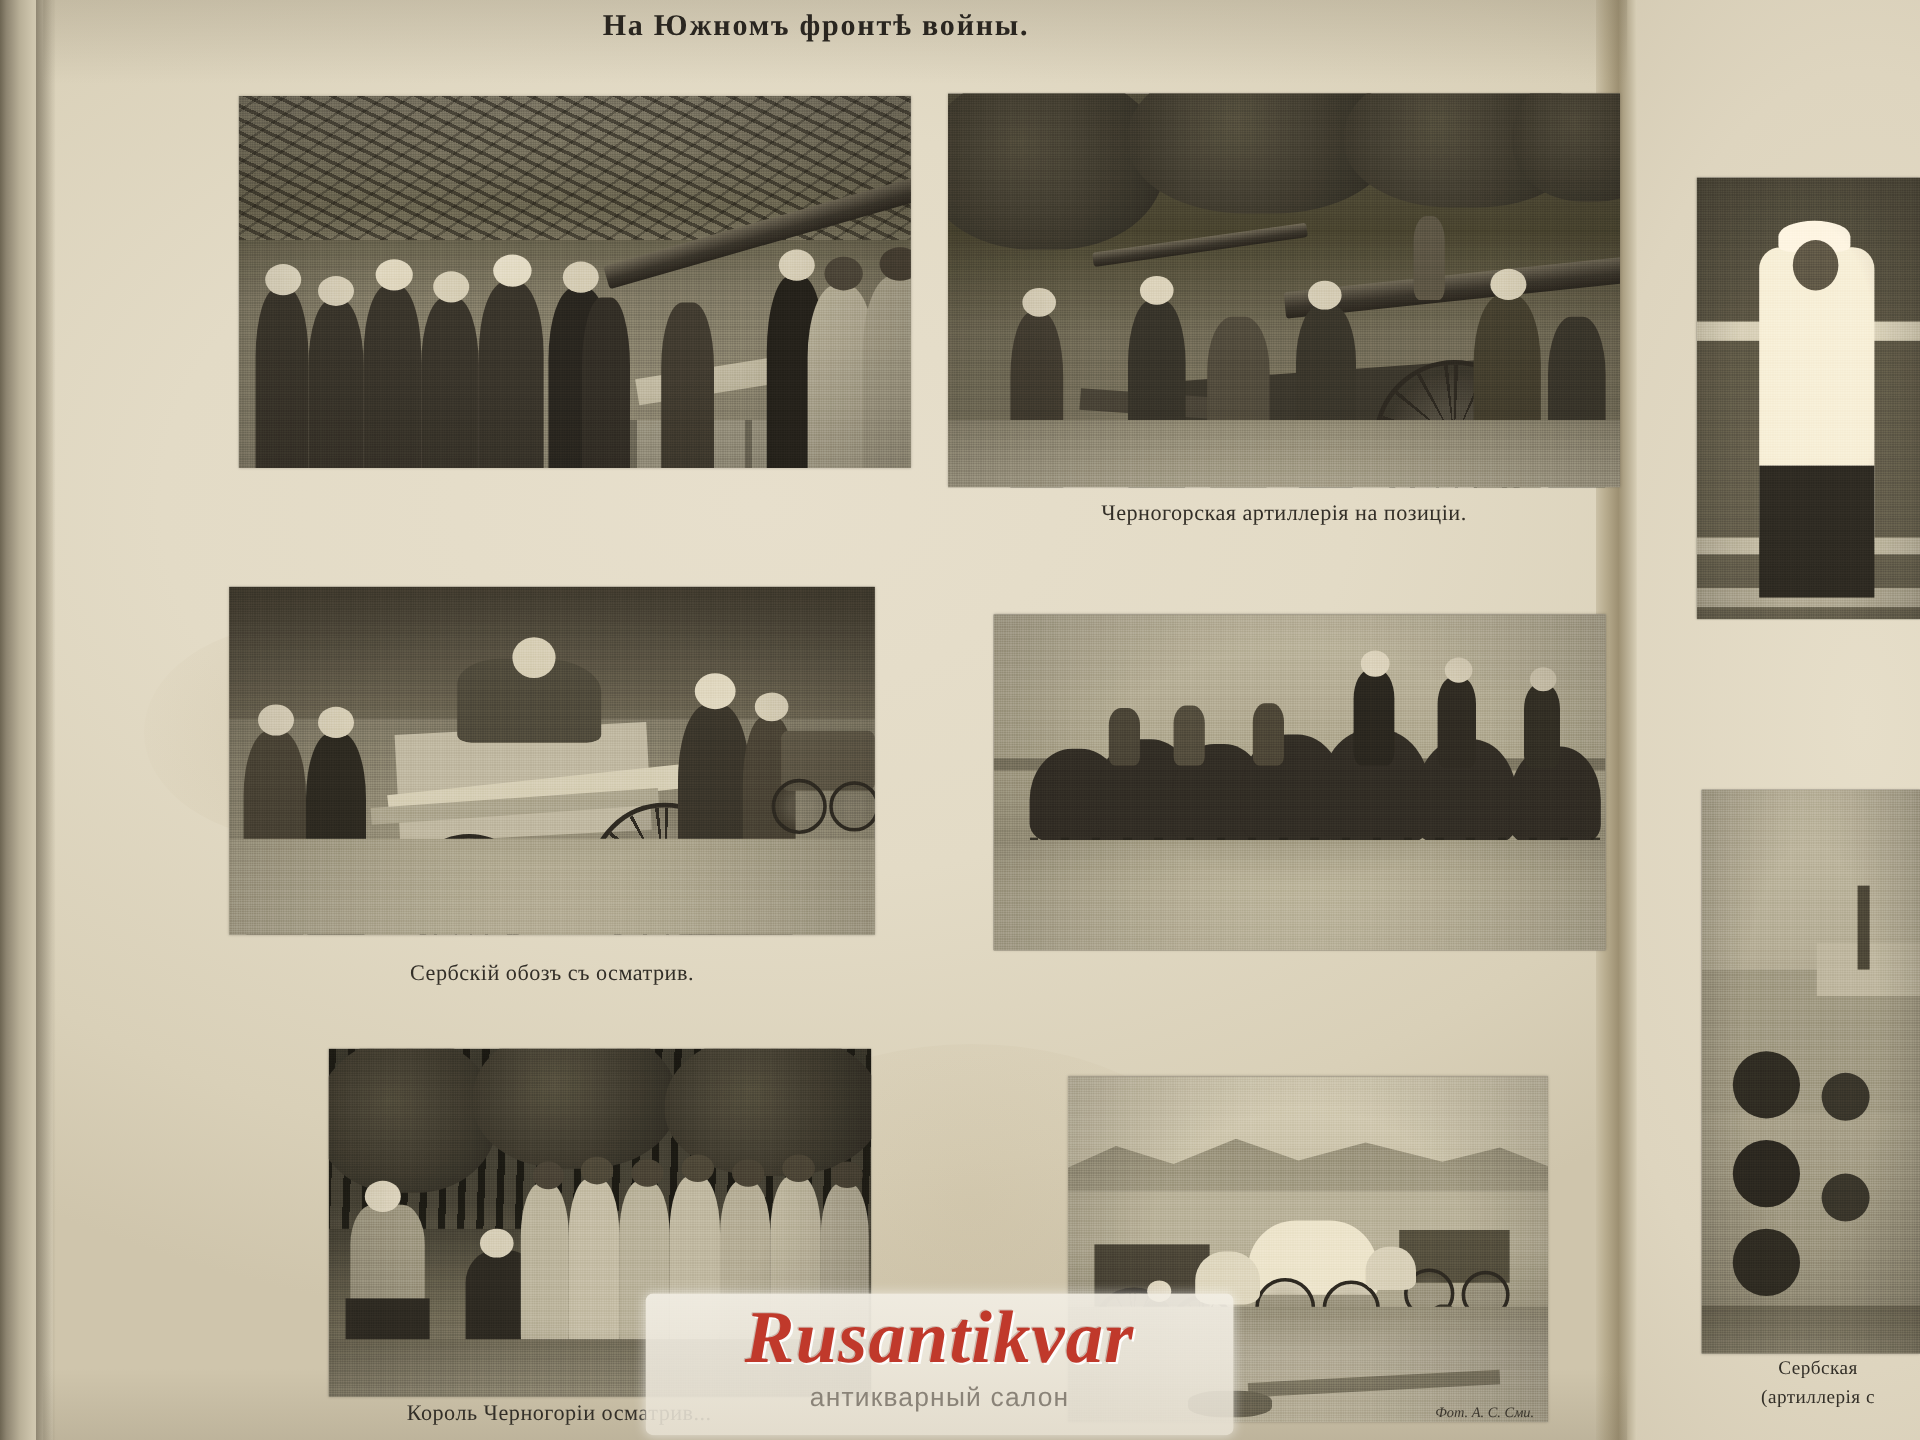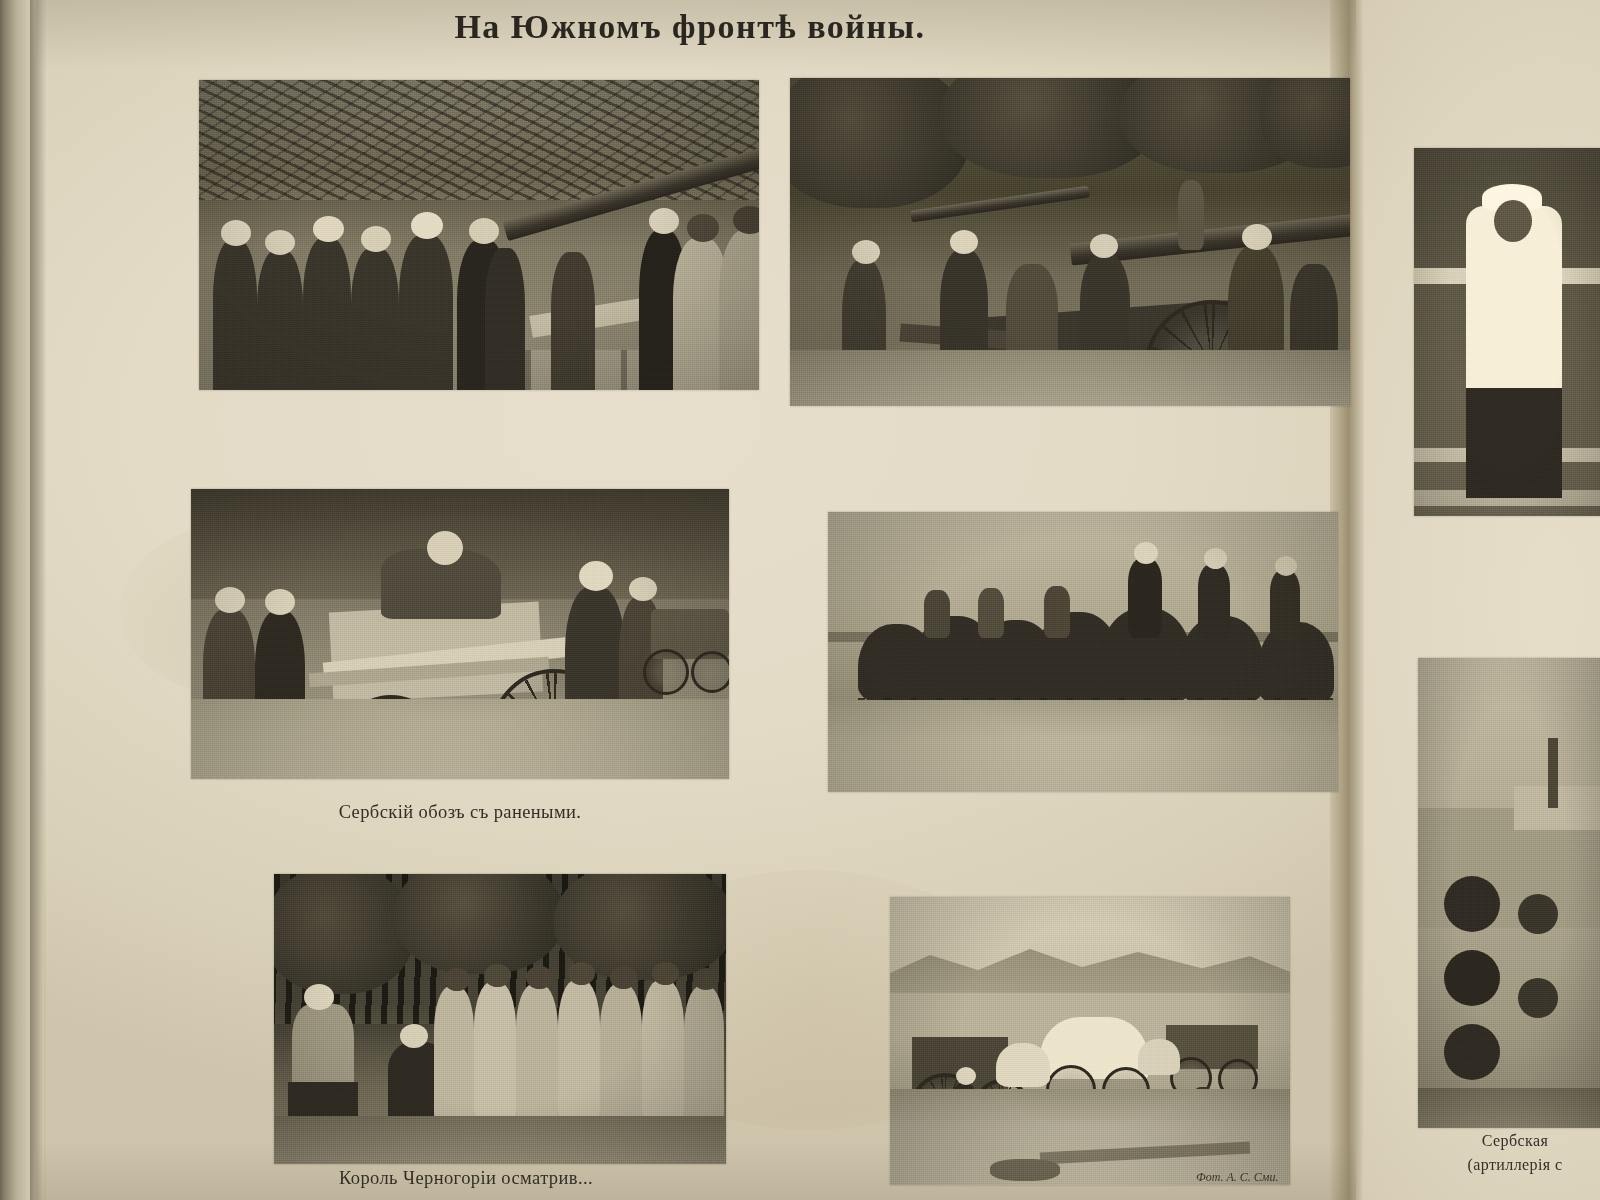--- a/index.html
+++ b/index.html
@@ -58,23 +58,23 @@
   }
   .stain {
     position: absolute;
     border-radius: 50%;
     pointer-events: none;
   }
 
   
   .page-title {
     position: absolute;
-    left: 10px; top: 8px; width: 1360px;
+    left: 0; top: 8px; width: 1360px;
     text-align: center;
-    font-size: 34px;
+    font-size: 25px;
     font-weight: bold;
     letter-spacing: 1.5px;
     color: #2a2620;
     font-family: "Liberation Serif", serif;
   }
   .caption {
     position: absolute;
     text-align: center;
     font-size: 18.5px;
     color: #332f28;
@@ -277,20 +277,21 @@
     <div class="head" style="left:300px;top:156px;width:28px;height:24px;background:#cbc5b2;"></div>
     <div class="fig" style="left:438px;top:168px;width:56px;height:190px;background:#45402f;"></div>
     <div class="head" style="left:452px;top:146px;width:30px;height:26px;background:#cdc7b3;"></div>
     <div class="fig" style="left:500px;top:186px;width:48px;height:160px;background:#3b372d;"></div>
     <div class="fig" style="left:388px;top:102px;width:26px;height:70px;background:#5b5545;"></div>
 
     <div class="ground" style="height:56px;background:linear-gradient(to bottom,#8c8773,#b5b09c);"></div>
     <div class="vig"></div>
     <div class="grain"></div>
   </div>
+  <div class="caption" style="left:790px;top:418px;width:560px;">Черногорская артиллерія на позиціи.</div>
 
   <div class="photo" style="left:191px;top:489px;width:538px;height:290px;">
     <div class="sky" style="background:linear-gradient(to bottom,#6a6554 0%,#7c7765 40%,#918c78 70%,#a29d88 100%);"></div>
 
     <div style="position:absolute;left:0;top:0;width:100%;height:110px;background:linear-gradient(to bottom,#413c30,#6a6453);"></div>
 
     <div style="position:absolute;left:140px;top:118px;width:210px;height:90px;background:#b8b3a0;transform:rotate(-3deg);"></div>
     <div style="position:absolute;left:132px;top:160px;width:260px;height:20px;background:#cdc8b3;transform:rotate(-6deg);"></div>
     <div style="position:absolute;left:118px;top:176px;width:240px;height:14px;background:#a7a28e;transform:rotate(-4deg);"></div>
     <div class="wheel" style="left:300px;top:180px;width:118px;height:118px;">
@@ -314,21 +315,21 @@
     <div class="head" style="left:438px;top:88px;width:28px;height:24px;background:#cdc7b3;"></div>
 
     <div style="position:absolute;left:460px;top:120px;width:78px;height:50px;background:#5d5747;border-radius:6px;"></div>
     <div class="wheel" style="left:452px;top:160px;width:40px;height:40px;border-width:3px;"></div>
     <div class="wheel" style="left:500px;top:162px;width:36px;height:36px;border-width:3px;"></div>
 
     <div class="ground" style="height:80px;background:linear-gradient(to bottom,#a39e89,#c2bda7);"></div>
     <div class="vig"></div>
     <div class="grain"></div>
   </div>
-  <div class="caption" style="left:191px;top:802px;width:538px;">Сербскій обозъ съ ранеными.</div>
+  <div class="caption" style="left:191px;top:802px;width:538px;">Сербскій обозъ съ осматрив.</div>
 
   <div class="photo" style="left:828px;top:512px;width:510px;height:280px;">
     <div class="sky" style="background:linear-gradient(to bottom,#b6b19d 0%,#a7a28c 45%,#97927c 75%,#8b8670 100%);"></div>
 
     <div class="hillband" style="top:120px;height:10px;background:#7b7663;"></div>
 
     <div class="horse" style="left:30px;top:112px;width:78px;height:78px;"></div>
     <div class="horse" style="left:86px;top:104px;width:82px;height:86px;"></div>
     <div class="horse" style="left:148px;top:108px;width:80px;height:84px;"></div>
     <div class="horse" style="left:206px;top:100px;width:86px;height:90px;"></div>
@@ -457,14 +458,19 @@
     <div style="position:absolute;left:100px;top:236px;width:40px;height:40px;border-radius:50%;background:#3a362c;"></div>
     <div style="position:absolute;left:100px;top:320px;width:40px;height:40px;border-radius:50%;background:#3a362c;"></div>
 
     <div style="position:absolute;left:0;top:430px;width:100%;height:40px;background:linear-gradient(to bottom,#6f6a58,#8b8672);"></div>
     <div class="vig"></div>
     <div class="grain"></div>
   </div>
   <div class="caption" style="left:1430px;top:1132px;width:170px;font-size:16px;">Сербская</div>
   <div class="caption" style="left:1430px;top:1156px;width:170px;font-size:16px;">(артиллерія с</div>
 
+  <div class="watermark">
+    <div class="wm-plate"></div>
+    <div class="wm-main">Rusantikvar</div>
+    <div class="wm-sub">антикварный салон</div>
+  </div>
 
 </div>
 
 </body></html>

